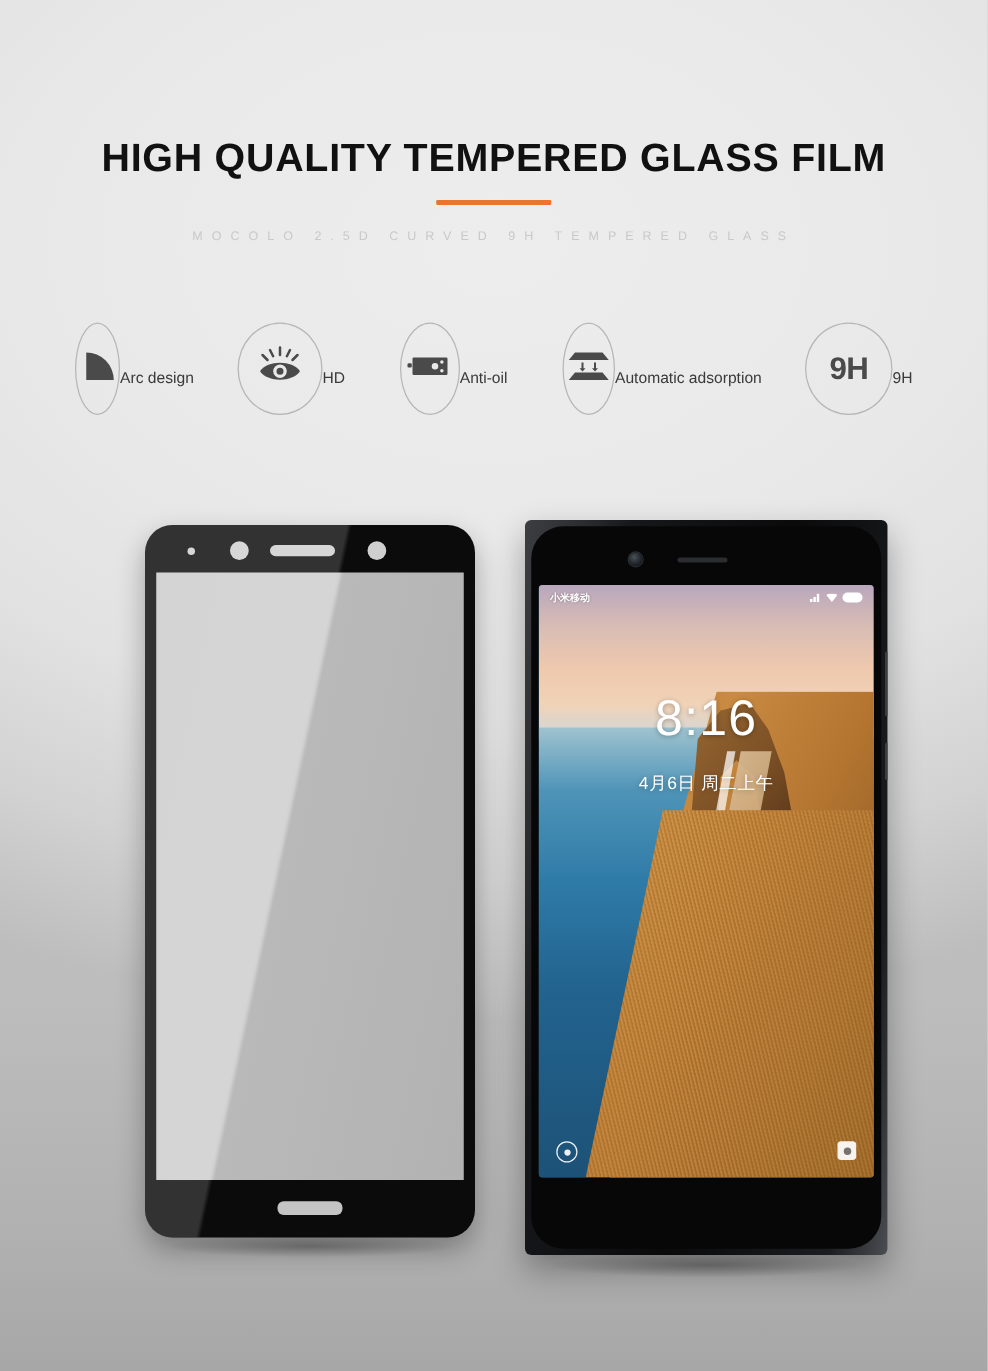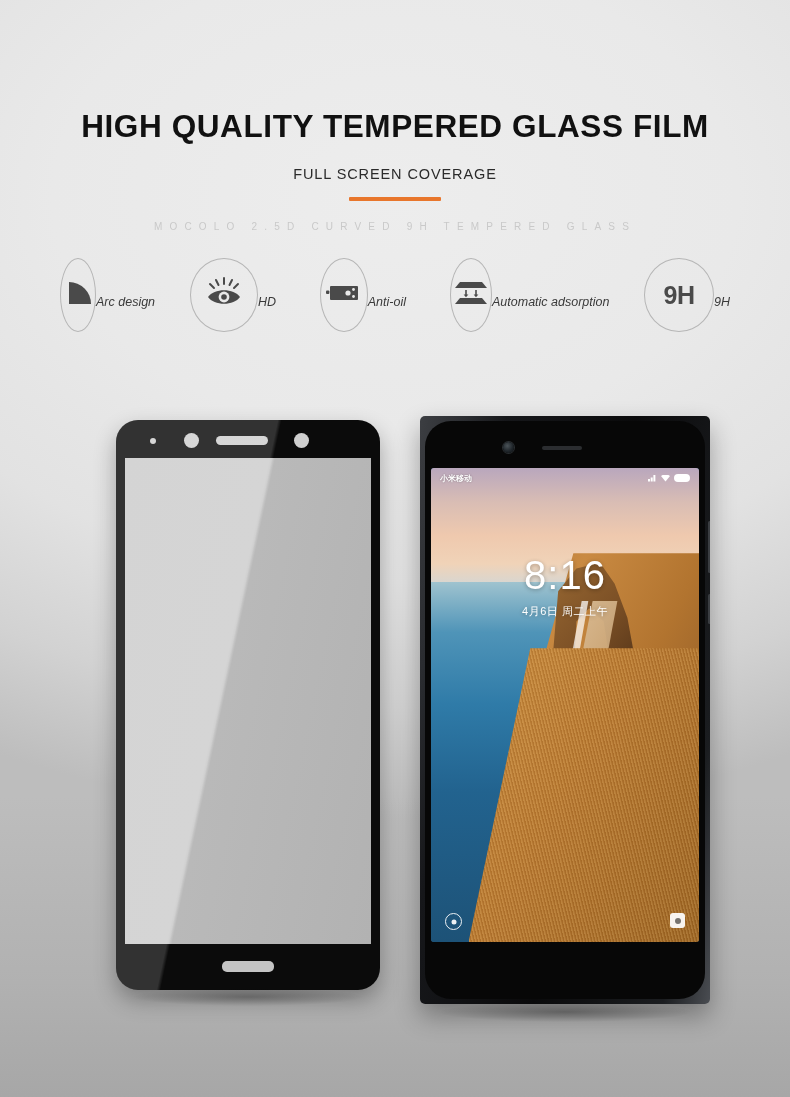--- a/index.html
+++ b/index.html
@@ -89,21 +89,20 @@
     align-items: center;
     justify-content: center;
     background: transparent;
   }
   .feature-label {
     margin-top: 14px;
     font-size: 12.5px;
     color: #3a3a3a;
     white-space: nowrap;
     text-align: right;
-    font-style: italic;
   }
   .feature.wide { width: 150px; }
   .icon-9h {
     font-size: 25px;
     font-weight: bold;
     color: #4a4a4a;
     letter-spacing: -0.5px;
   }
 
   
@@ -358,22 +357,22 @@
     color: #ffffff;
     text-shadow: 0 1px 4px rgba(0,0,0,0.30);
   }
   .clock-time {
     font-size: 40px;
     font-weight: 300;
     letter-spacing: 1px;
     line-height: 1;
   }
   .clock-date {
-    font-size: 11px;
-    margin-top: 9px;
+    font-size: 14px;
+    margin-top: 23px;
     letter-spacing: 0.5px;
   }
   .lock-actions {
     position: absolute;
     left: 0; right: 0;
     bottom: 12px;
     display: flex;
     justify-content: space-between;
     padding: 0 14px;
     box-sizing: border-box;
@@ -411,21 +410,20 @@
     background: rgba(0,0,0,0.55);
   }
 </style>
 </head>
 <body>
 
 <div class="page">
 
   <div class="header">
     <h1 class="title">HIGH QUALITY TEMPERED GLASS FILM</h1>
-    <div class="subtitle">FULL SCREEN COVERAGE</div>
     <div class="accent-bar"></div>
     <div class="tagline">MOCOLO 2.5D CURVED 9H TEMPERED GLASS</div>
   </div>
 
   <div class="features">
 
     <div class="feature">
       <div class="feature-circle">
         <span>
           <svg width="34" height="34" viewBox="0 0 34 34">

